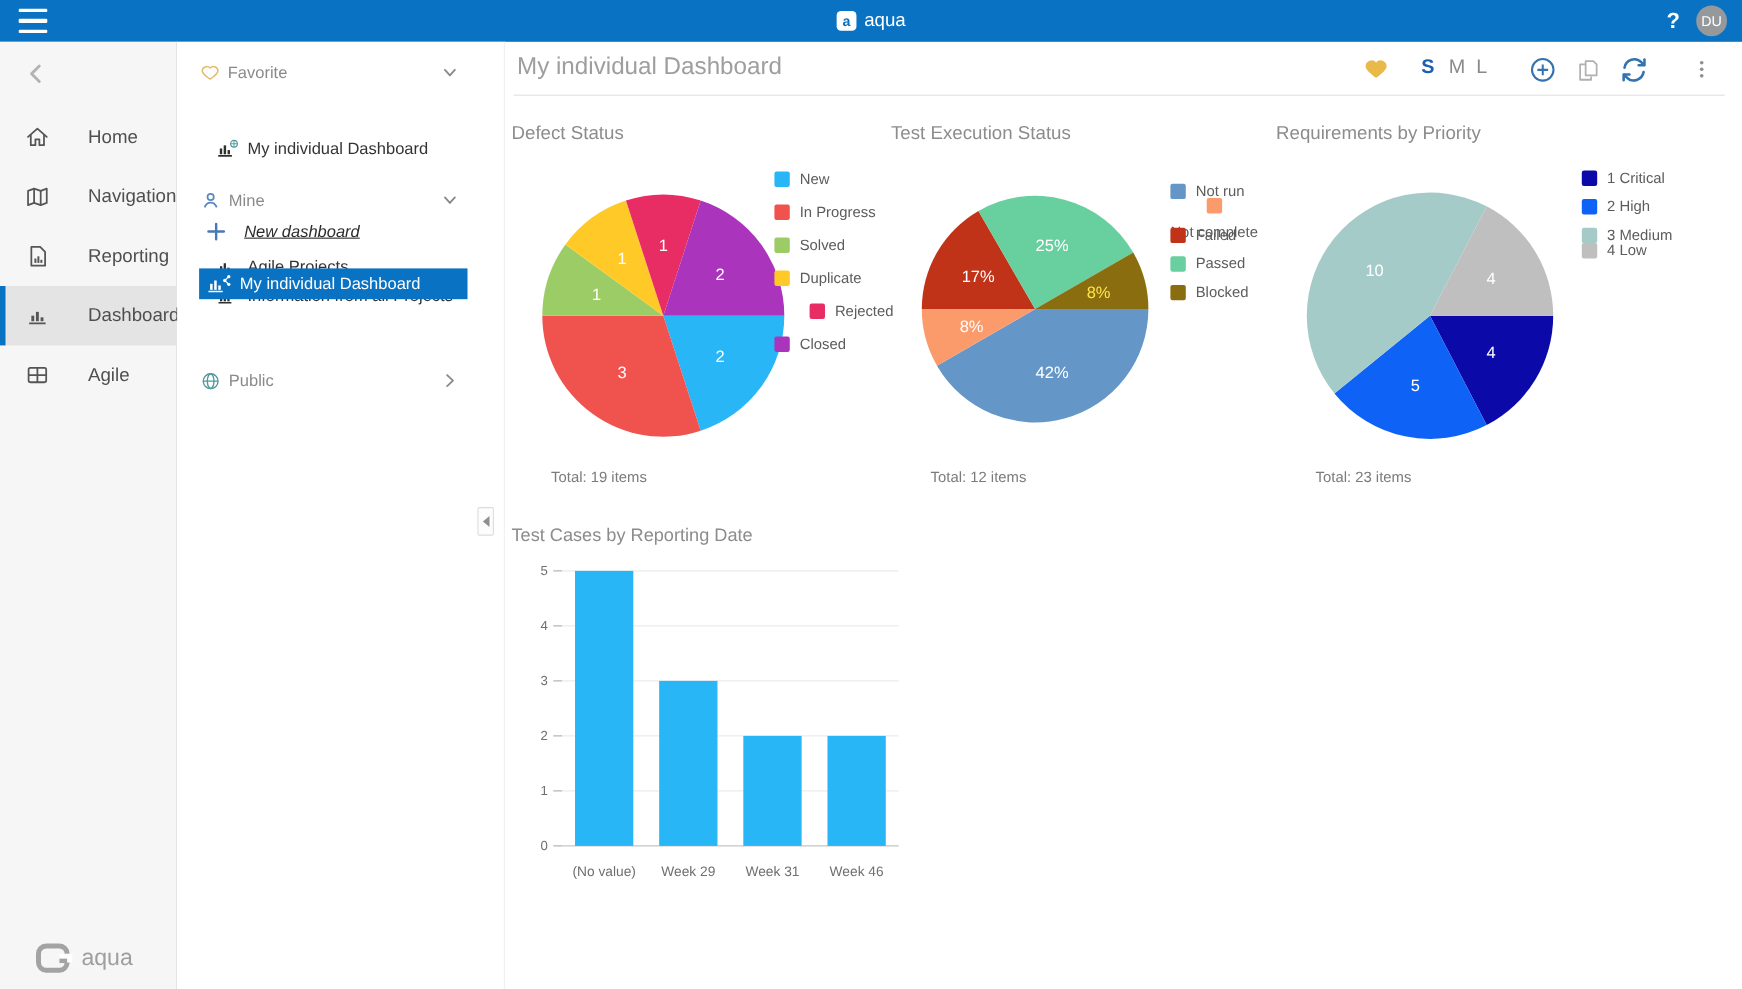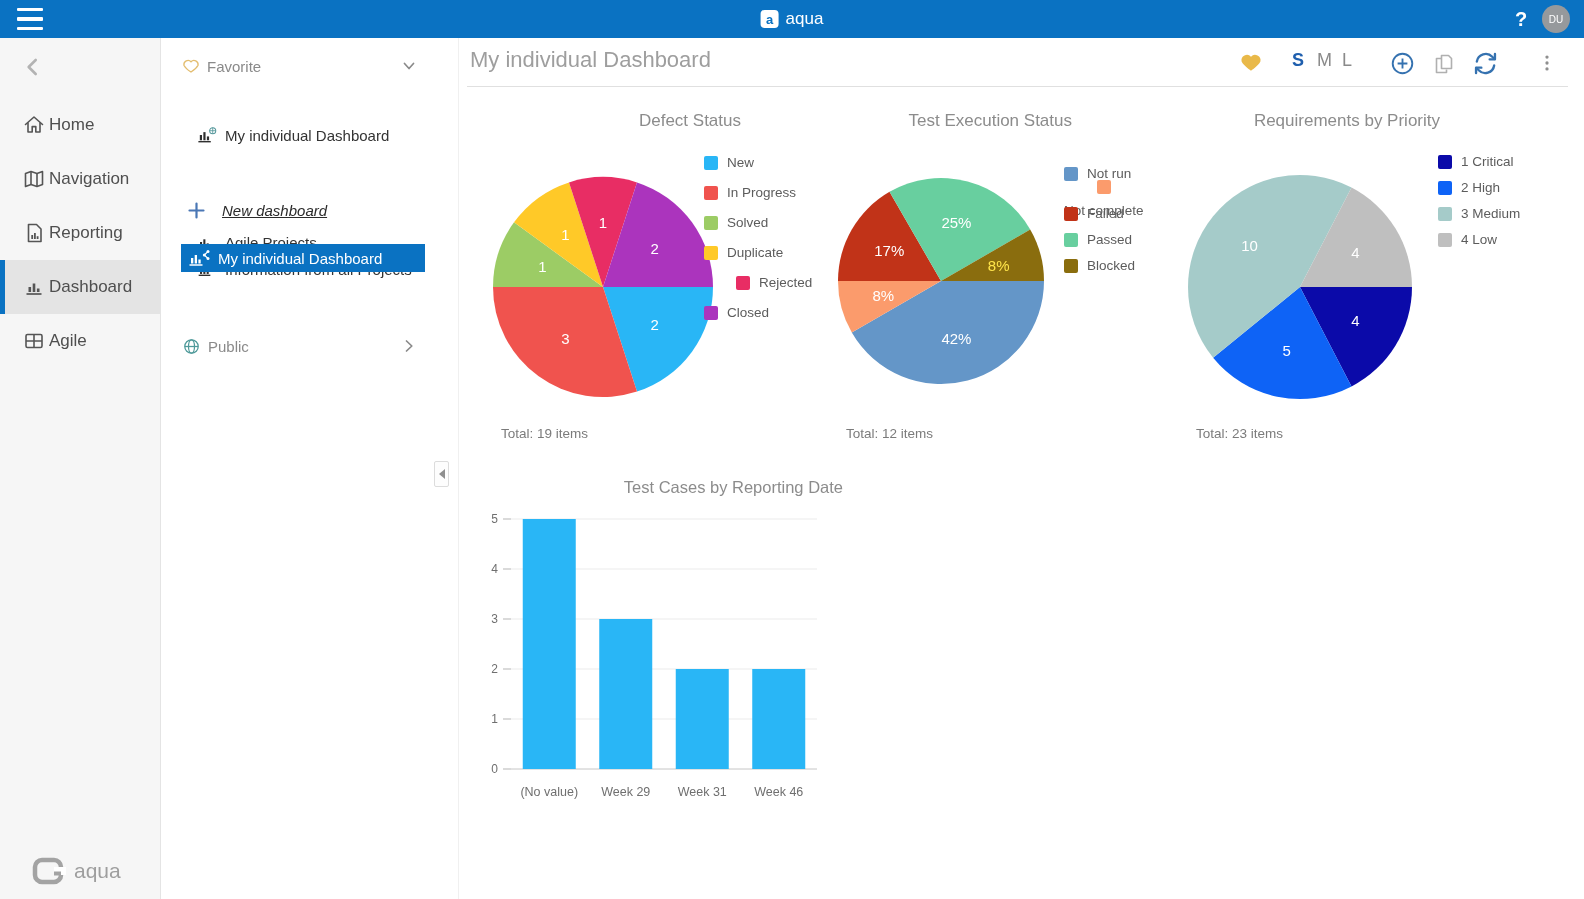--- a/index.html
+++ b/index.html
@@ -10,26 +10,26 @@
   
   .topbar{left:0;top:0;width:1584px;height:38px;background:#0a72c2;}
   .hamburger{left:17px;top:8px;width:26px;height:22px;display:flex;flex-direction:column;justify-content:space-between;cursor:pointer;}
   .hamburger span{display:block;height:3.2px;background:#fff;border-radius:1px;}
   .brand{left:50%;top:0;transform:translateX(-50%);height:38px;display:flex;align-items:center;gap:7px;}
   .brand-box{width:18px;height:18px;background:#fff;border-radius:4px;display:flex;align-items:center;justify-content:center;
              color:#0a72c2;font-weight:bold;font-size:13px;line-height:1;}
   .brand-name{color:#fff;font-size:17px;}
   .help{left:1508px;top:6px;width:26px;height:26px;color:#fff;font-size:20px;font-weight:bold;text-align:center;line-height:26px;cursor:pointer;}
   .avatar{left:1542px;top:5px;width:28px;height:28px;border-radius:50%;background:#96999c;color:#fff;
-          font-size:10px;display:flex;align-items:center;justify-content:center;cursor:pointer;}
+          font-size:13px;display:flex;align-items:center;justify-content:center;cursor:pointer;}
 
   
   .sidebar{left:0;top:38px;width:161px;height:861px;background:#f6f6f6;border-right:1px solid #e4e4e4;box-sizing:border-box;}
   .back{left:20px;top:16px;width:26px;height:26px;cursor:pointer;}
-  .navitem{left:0;width:160px;height:54px;display:flex;align-items:center;padding-left:22px;gap:3px;
+  .navitem{left:0;width:160px;height:54px;display:flex;align-items:center;padding-left:22px;gap:34px;
            box-sizing:border-box;color:#4f4f4f;font-size:17px;cursor:pointer;}
   .navitem svg{flex:0 0 auto;color:#555;}
   .navitem.sel{background:#e4e4e4;border-left:5px solid #0a72c2;padding-left:17px;}
   .sidefoot{left:30px;top:817px;display:flex;align-items:center;gap:8px;}
   .sidefoot .txt{color:#9e9e9e;font-size:21px;}
 
   
   .panel{left:161px;top:38px;width:298px;height:861px;background:#fff;border-right:1px solid #f0f0f0;box-sizing:border-box;}
   .prow{left:0;width:298px;height:26px;display:flex;align-items:center;box-sizing:border-box;}
   .phead-label{color:#8a8a8a;font-size:15px;text-align:center;}
@@ -45,21 +45,21 @@
 
   
   .page-title{left:470px;top:47px;font-size:22px;color:#9e9e9e;}
   .hdr-divider{left:467px;top:86px;width:1101px;height:1px;background:#e0e0e0;}
   .tool{cursor:pointer;}
   .size-letter{top:50px;font-size:18px;color:#8a8a8a;cursor:pointer;}
   .size-letter.sel{color:#1f5fae;font-weight:bold;}
 
   
   .widget{overflow:visible;}
-  .wtitle{position:absolute;top:11px;text-align:right;font-size:17px;color:#8c8c8c;}
+  .wtitle{position:absolute;top:11px;text-align:left;font-size:17px;color:#8c8c8c;}
   .wtotal{position:absolute;left:36px;top:326px;font-size:13.5px;color:#7b7b7b;}
   .legend{position:absolute;}
   .legend-row{position:absolute;display:flex;align-items:center;gap:9px;cursor:pointer;}
   .legend-row .sw{width:14px;height:14px;border-radius:2px;flex:0 0 auto;}
   .legend-row .lg{font-size:13.5px;color:#5c5c5c;white-space:nowrap;}
   svg text{font-family:"Liberation Sans",sans-serif;}
 </style>
 </head>
 <body>
 
@@ -161,20 +161,32 @@
             <rect x="4" y="10" width="2.3" height="5.5"></rect>
             <rect x="7.7" y="7" width="2.3" height="8.5"></rect>
             <rect x="11.4" y="11.5" width="2.3" height="4"></rect>
           </g>
         <circle cx="17.5" cy="5.5" r="3.2" fill="none" stroke="#55989c" stroke-width="1.1"></circle>
         <path d="M14.3 5.5h6.4M17.5 2.3v6.4" stroke="#55989c" stroke-width="0.9" fill="none"></path>
       </svg>
       <span class="pitem-label" style="margin-left:8px">My individual Dashboard</span>
     </div>
 
+    <div class="abs prow" style="top:131px">
+      <svg style="margin-left:21px" width="19" height="19" viewBox="0 0 24 24" fill="none" stroke="#5b87c0" stroke-width="2">
+        <circle cx="12" cy="7.8" r="3.6"></circle>
+          <path d="M5 19.6c1.4-3.7 3.9-5.5 7-5.5s5.6 1.8 7 5.5"></path>
+      </svg>
+      <span class="phead-label" style="margin-left:7px">Mine</span>
+      <span class="pchev">
+        <svg width="20" height="20" viewBox="0 0 20 20">
+            <polyline points="5.5,7.5 10,12.5 14.5,7.5" fill="none" stroke="#8a8a8a" stroke-width="1.7" stroke-linecap="round" stroke-linejoin="round"></polyline>
+          </svg>
+      </span>
+    </div>
 
     <div class="abs prow" style="top:159px">
       <svg style="margin-left:27px" width="17" height="17" viewBox="0 0 17 17">
         <path d="M8.5 1.5v14M1.5 8.5h14" stroke="#4a77b5" stroke-width="2.2" stroke-linecap="round"></path>
       </svg>
       <span class="newdash" style="margin-left:17px">New dashboard</span>
     </div>
 
     <div class="abs prow" style="top:191px">
       <svg style="margin-left:35px" width="17" height="18" viewBox="0 0 18 20">
@@ -377,21 +389,21 @@
           <span class="lg">1 Critical</span>
         </div>
         <div class="legend-row" style="top: 26px;">
           <span class="sw" style="background: rgb(14, 99, 246);"></span>
           <span class="lg">2 High</span>
         </div>
         <div class="legend-row" style="top: 52px;">
           <span class="sw" style="background: rgb(165, 203, 201);"></span>
           <span class="lg">3 Medium</span>
         </div>
-        <div class="legend-row" style="top: 78px; align-items: center;">
+        <div class="legend-row" style="top: 66px; align-items: center;">
           <span class="sw" style="background: rgb(191, 191, 191);"></span>
           <span class="lg">4 Low</span>
         </div>
       </div>
     <div class="wtotal">Total: 23 items</div>
   </div>
 
   <div class="abs widget" id="w3" style="left:465px;top:465px;width:380px;height:345px">
     <div class="wtitle" style="left:0;top:13px;width:378px;font-size:16.5px">Test Cases by Reporting Date</div>
     <svg class="chart" width="380" height="345">

